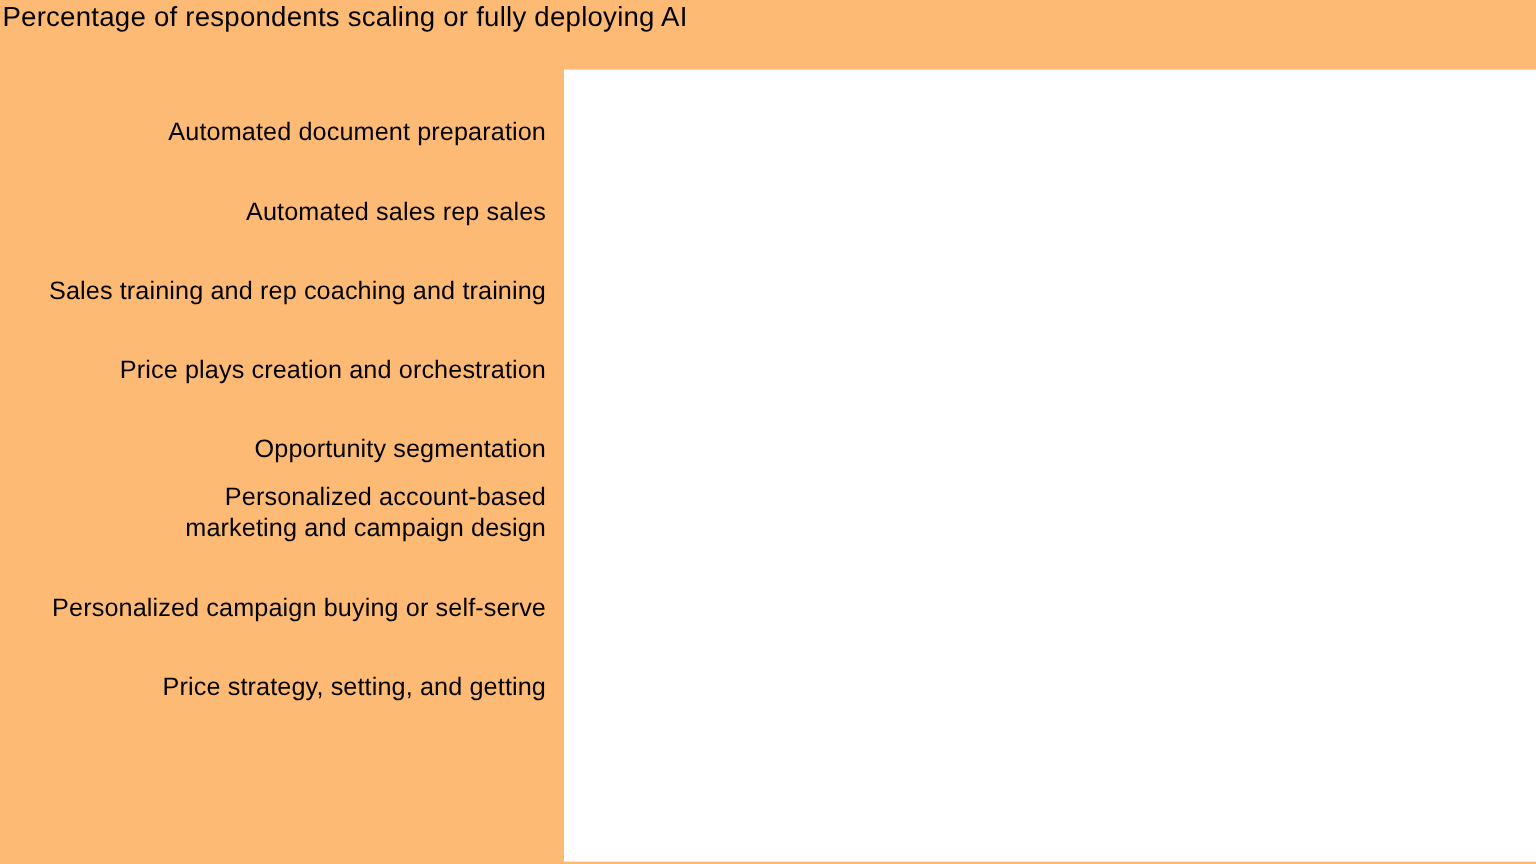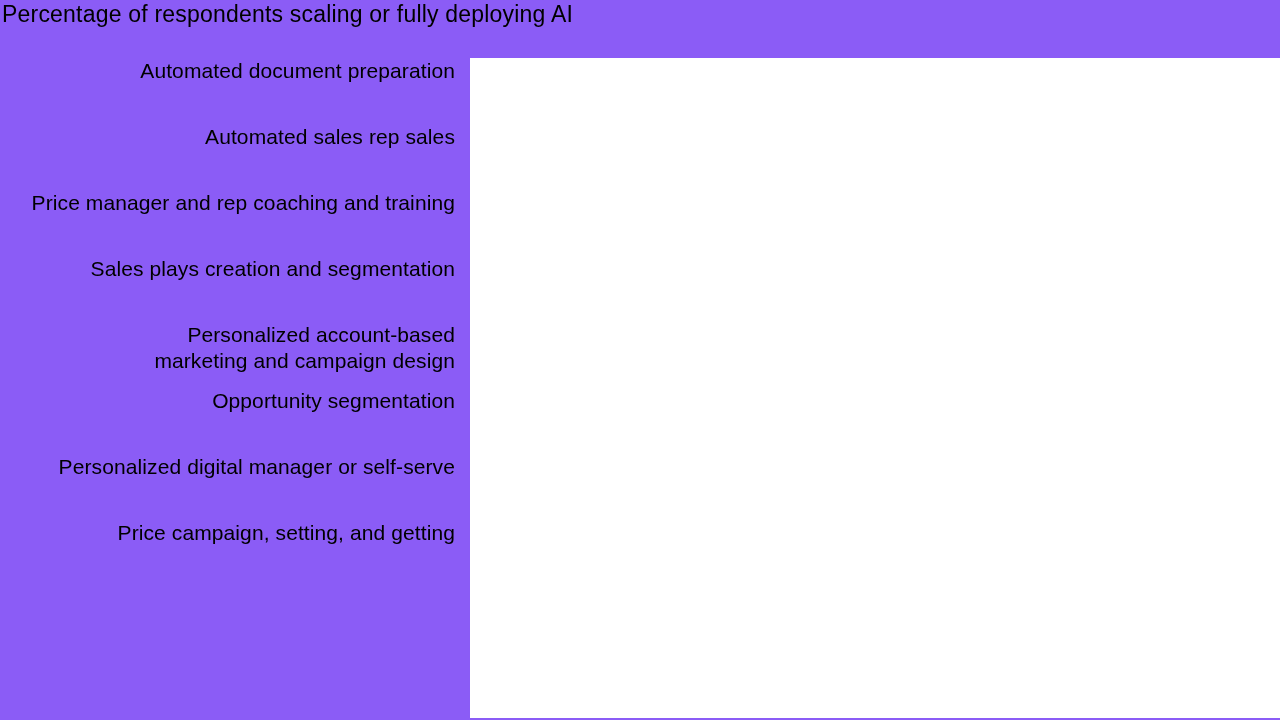--- a/index.html
+++ b/index.html
@@ -4,21 +4,21 @@
 <style>
   html, body {
     margin: 0;
     padding: 0;
     background: #ffffff;
   }
   .canvas {
     position: relative;
     width: 1280px;
     height: 720px;
-    background: #8b5cf6;
+    background: #fdba74;
     overflow: hidden;
     font-family: "Liberation Sans", "DejaVu Sans", sans-serif;
     color: #000000;
   }
   .chart-title {
     position: absolute;
     left: 2px;
     top: 0px;
     font-size: 23px;
     line-height: 28px;
@@ -30,21 +30,21 @@
   .labels-col {
     position: absolute;
     left: 0;
     top: 58px;
     width: 455px;
   }
   .cat-row {
     width: 455px;
     height: 66px;
     display: flex;
-    align-items: flex-start;
+    align-items: flex-end;
     justify-content: flex-end;
   }
   .cat-label {
     font-size: 21px;
     line-height: 26px;
     font-weight: 400;
     text-align: right;
     color: #000000;
     letter-spacing: 0.1px;
   }
@@ -68,34 +68,34 @@
   <div class="chart-title">Percentage of respondents scaling or fully deploying AI</div>
 
   <div class="labels-col">
     <div class="cat-row">
       <span class="cat-label">Automated document preparation</span>
     </div>
     <div class="cat-row">
       <span class="cat-label">Automated sales rep sales</span>
     </div>
     <div class="cat-row">
-      <span class="cat-label">Price manager and rep coaching and training</span>
+      <span class="cat-label">Sales training and rep coaching and training</span>
     </div>
     <div class="cat-row">
-      <span class="cat-label">Sales plays creation and segmentation</span>
+      <span class="cat-label">Price plays creation and orchestration</span>
+    </div>
+    <div class="cat-row">
+      <span class="cat-label">Opportunity segmentation</span>
     </div>
     <div class="cat-row">
       <span class="cat-label narrow">Personalized account-based marketing and campaign design</span>
     </div>
     <div class="cat-row">
-      <span class="cat-label">Opportunity segmentation</span>
+      <span class="cat-label">Personalized campaign buying or self-serve</span>
     </div>
     <div class="cat-row">
-      <span class="cat-label">Personalized digital manager or self-serve</span>
-    </div>
-    <div class="cat-row">
-      <span class="cat-label">Price campaign, setting, and getting</span>
+      <span class="cat-label">Price strategy, setting, and getting</span>
     </div>
   </div>
 
   <div class="plot-area"></div>
 
 </div>
 
 </body></html>

